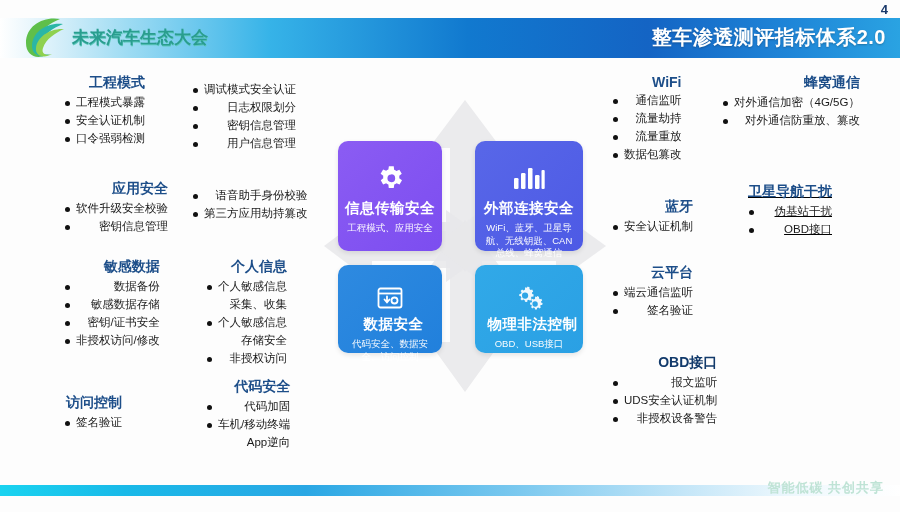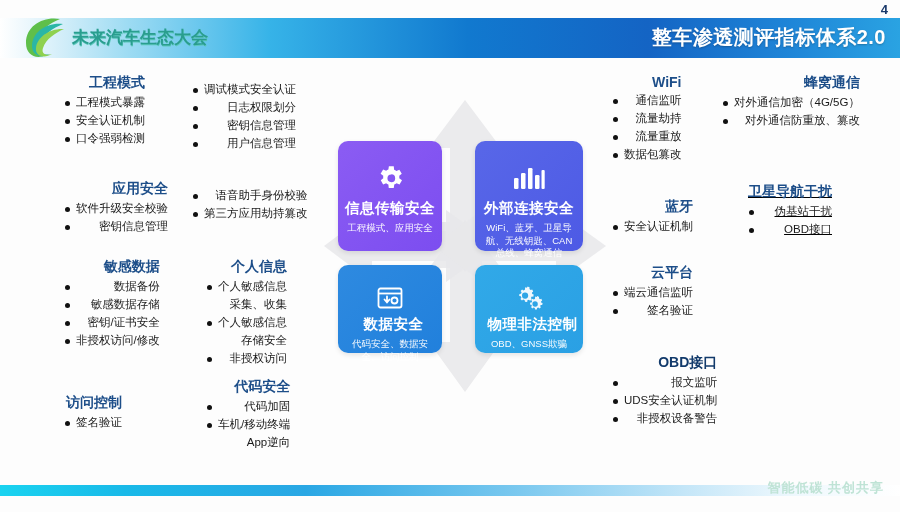--- a/index.html
+++ b/index.html
@@ -229,21 +229,21 @@
   </div>
 
   <div class="card" id="card-phys-ctrl">
     <div class="card-icon">
       <svg width="32" height="26" viewBox="0 0 32 26" fill="#ffffff" opacity="0.92">
         <path d="M12.2 2.2l1.6.5.9-1.3 2 1-.3 1.6 1.3 1 1.5-.6 1 2-1.2 1 .2 1.6 1.5.5-.4 2.2-1.6-.1-.8 1.4.9 1.3-1.7 1.4-1.2-1-1.5.6-.2 1.6-2.2-.1-.3-1.6-1.5-.6-1.2 1-1.6-1.5 1-1.3-.6-1.5-1.6-.2.2-2.2 1.6-.2.6-1.5-1-1.2 1.5-1.6 1.3 1 1.5-.6zM12 7.6a3.1 3.1 0 1 0 .2 6.2 3.1 3.1 0 0 0-.2-6.2z"></path>
         <path d="M22.2 11.6l1.4.5.8-1.1 1.7.9-.2 1.4 1.1.9 1.3-.5.9 1.7-1.1.9.2 1.4 1.3.4-.4 1.9-1.4-.1-.7 1.2.8 1.1-1.5 1.2-1-.8-1.3.5-.2 1.4-1.9-.1-.2-1.4-1.3-.5-1.1.9-1.4-1.3.9-1.1-.5-1.3-1.4-.2.2-1.9 1.4-.1.5-1.3-.9-1.1 1.3-1.4 1.1.9 1.3-.5zM22 16.3a2.7 2.7 0 1 0 .2 5.4 2.7 2.7 0 0 0-.2-5.4z"></path>
       </svg>
     </div>
     <div class="card-title">物理非法控制</div>
-    <div class="card-sub">OBD、GNSS欺骗</div>
+    <div class="card-sub">OBD、USB接口</div>
   </div>
 
   <div class="group" id="grp-eng" style="left:64px; top:74px;">
     <div class="g-title">工程模式</div>
     <ul class="g-list">
       <li>工程模式暴露</li>
       <li>安全认证机制</li>
       <li>口令强弱检测</li>
     </ul>
   </div>

